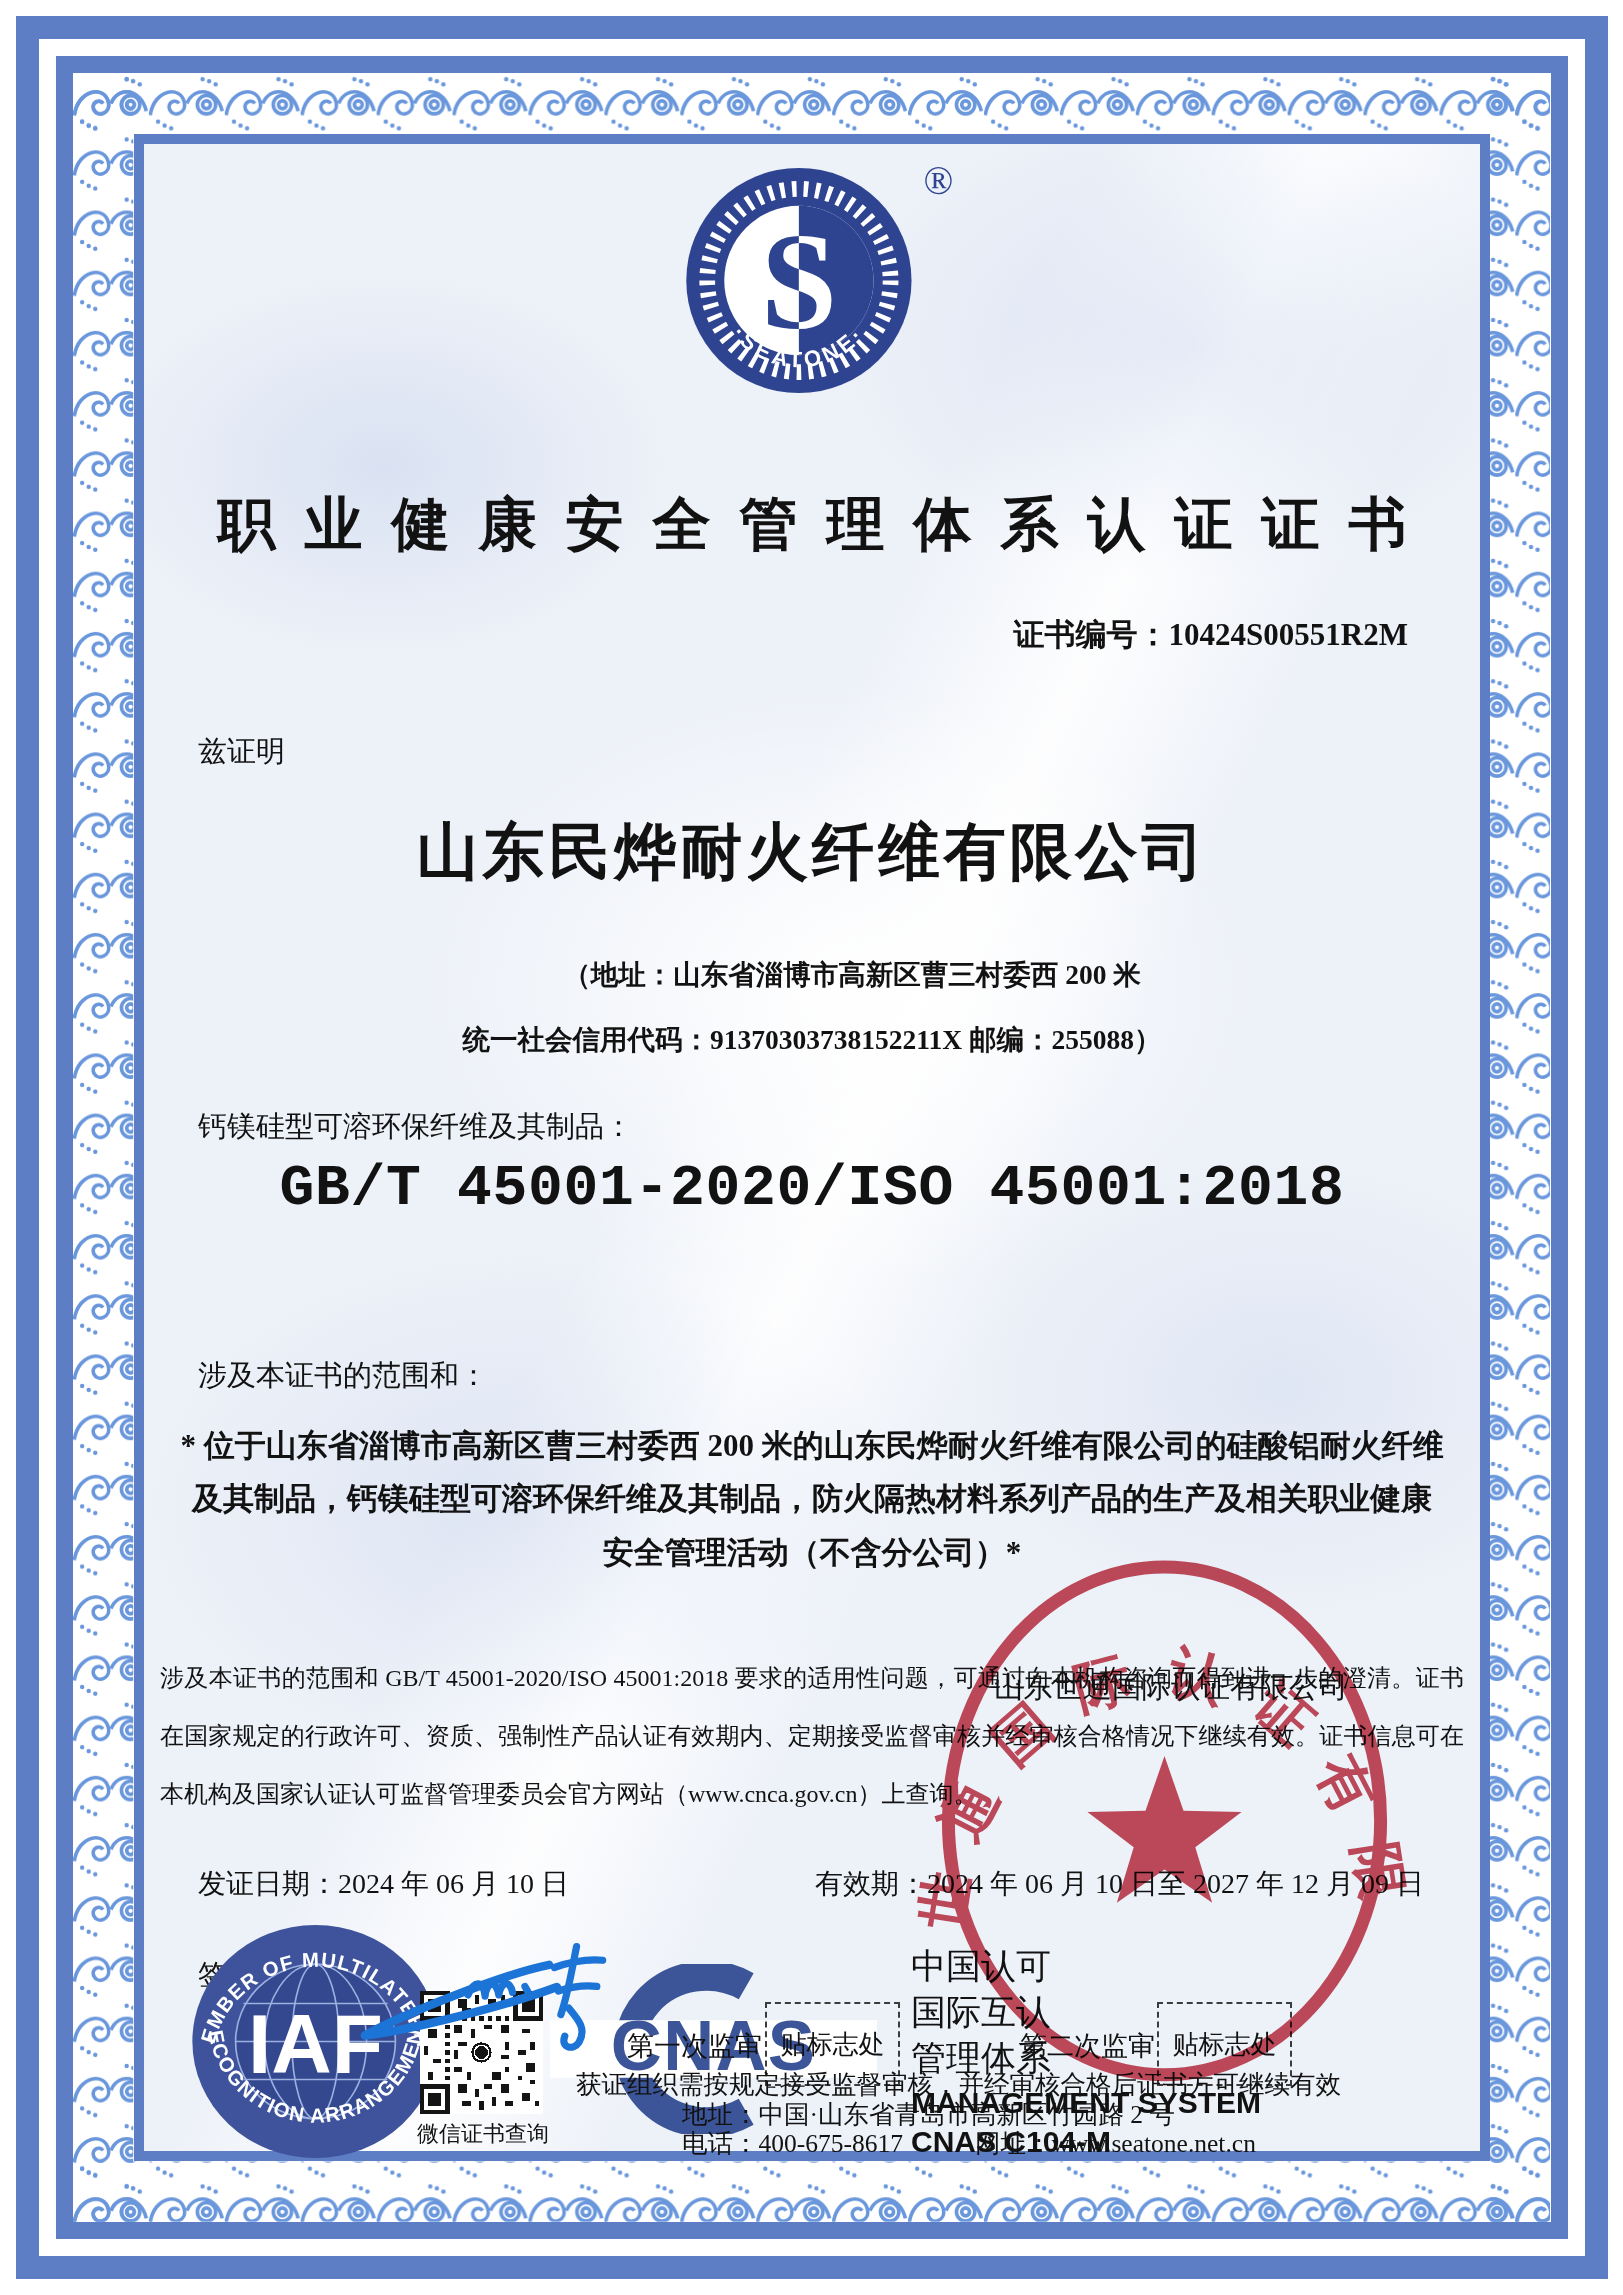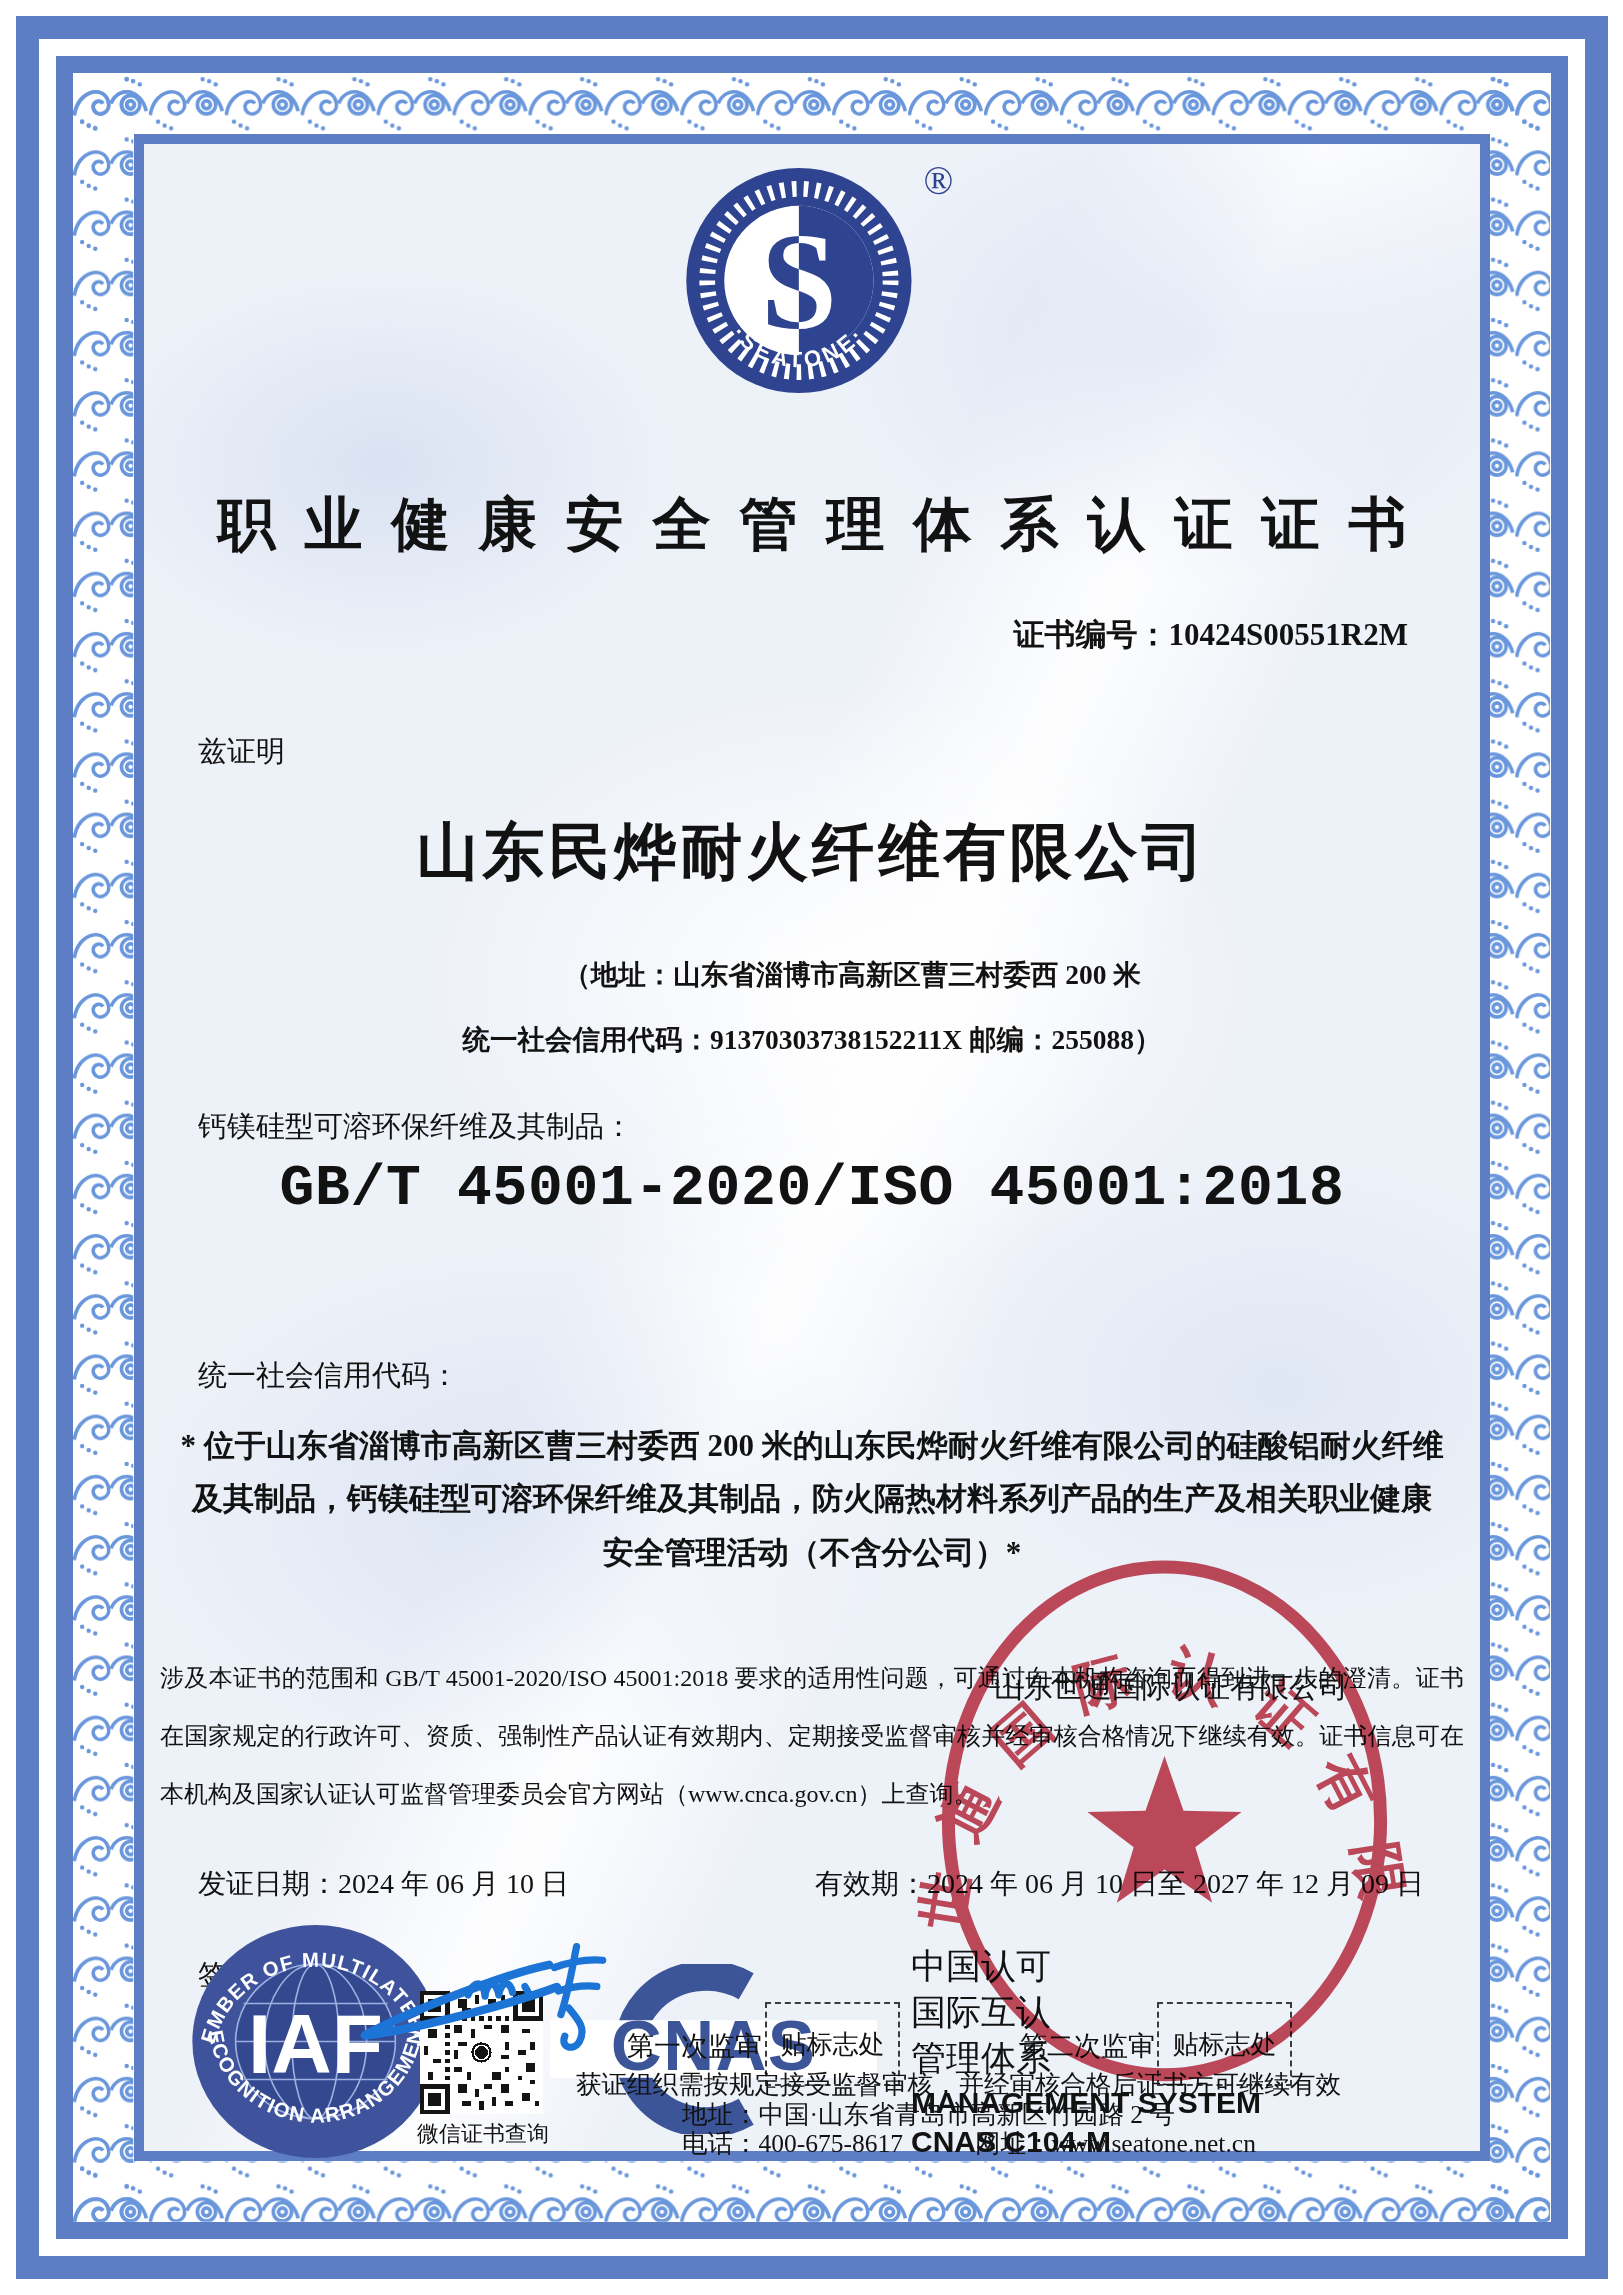--- a/index.html
+++ b/index.html
@@ -125,21 +125,21 @@
 
   <div class="abs certify">兹证明</div>
 
   <div class="abs center company">山东民烨耐火纤维有限公司</div>
   <div class="abs center addr1">（地址：山东省淄博市高新区曹三村委西 200 米</div>
   <div class="abs center addr2">统一社会信用代码：91370303738152211X 邮编：255088）</div>
 
   <div class="abs stdlabel">钙镁硅型可溶环保纤维及其制品：</div>
   <div class="abs center standard sans">GB/T 45001-2020/ISO 45001:2018</div>
 
-  <div class="abs scopelabel">统一社会信用代码：</div>
+  <div class="abs scopelabel">涉及本证书的范围和：</div>
   <div class="abs scope">* 位于山东省淄博市高新区曹三村委西 200 米的山东民烨耐火纤维有限公司的硅酸铝耐火纤维及其制品，钙镁硅型可溶环保纤维及其制品，防火隔热材料系列产品的生产及相关职业健康安全管理活动（不含分公司）*</div>
 
   <div class="abs disclaimer">涉及本证书的范围和 GB/T 45001-2020/ISO 45001:2018 要求的适用性问题，可通过向本机构咨询而得到进一步的澄清。证书在国家规定的行政许可、资质、强制性产品认证有效期内、定期接受监督审核并经审核合格情况下继续有效。证书信息可在本机构及国家认证认可监督管理委员会官方网站（www.cnca.gov.cn）上查询。</div>
 
   <div class="abs daterow-l">
     <span>发证日期：</span><span>2024 年 06 月 10 日</span>
   </div>
   <div class="abs daterow-r">
     <span>有效期：</span><span>2024 年 06 月 10 日至 2027 年 12 月 09 日</span>
   </div>

